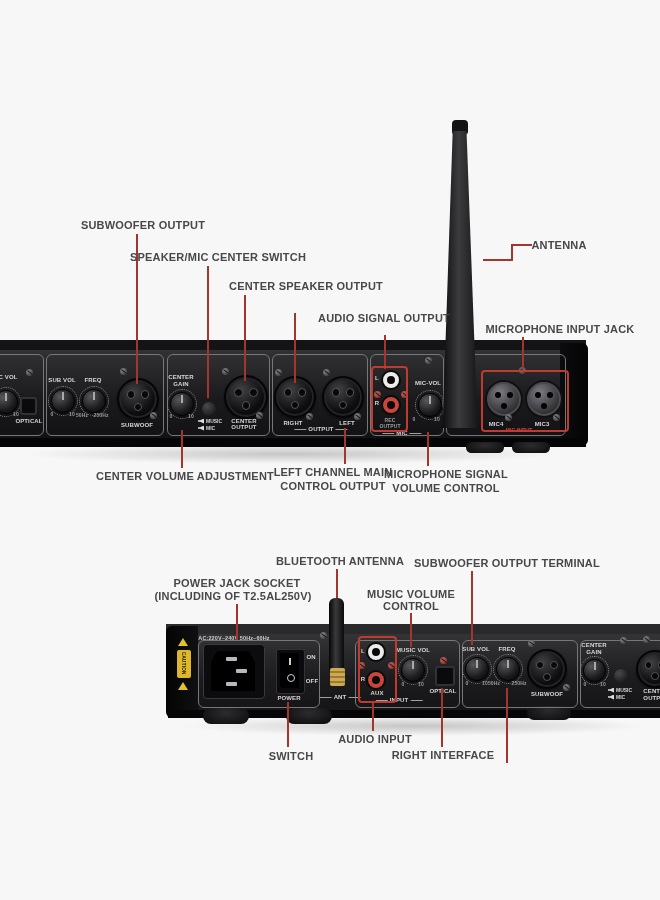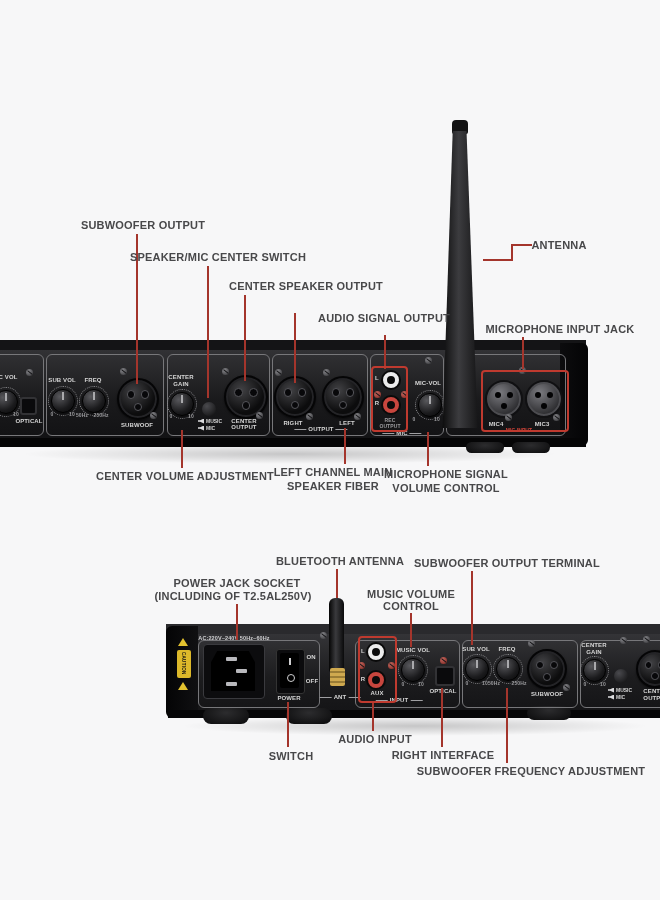--- a/index.html
+++ b/index.html
@@ -211,21 +211,21 @@
   <div class="vl" style="left:522px;top:337px;height:32px"></div>
 
   <div class="rb" style="left:371px;top:366px;width:33px;height:62px"></div>
   <div class="rb" style="left:481px;top:370px;width:84px;height:58px"></div>
 
   <div class="vl" style="left:181px;top:430px;height:38px"></div>
   <div class="lbl" style="left:185px;top:470px">CENTER VOLUME ADJUSTMENT</div>
 
   <div class="vl" style="left:344px;top:428px;height:36px"></div>
   <div class="lbl" style="left:333px;top:466px">LEFT CHANNEL MAIN</div>
-  <div class="lbl" style="left:333px;top:480px">SPEAKER FIBER</div>
+  <div class="lbl" style="left:333px;top:480px">CONTROL OUTPUT</div>
 
   <div class="vl" style="left:427px;top:432px;height:34px"></div>
   <div class="lbl" style="left:446px;top:468px">MICROPHONE SIGNAL</div>
   <div class="lbl" style="left:446px;top:482px">VOLUME CONTROL</div>
 
   <div class="ab" style="left:0;top:540px;width:660px;height:260px">
 
     <div class="ab" style="left:166px;top:84px;width:494px;height:12px;background:#2a2a2d"></div>
     <div class="ab" style="left:196px;top:94px;width:464px;height:80px;background:linear-gradient(#343437,#1c1c1e 55%,#141416)"></div>
     <div class="ab" style="left:166px;top:86px;width:32px;height:92px;background:linear-gradient(90deg,#040405,#101012);border-radius:6px 0 0 6px"></div>
@@ -344,15 +344,14 @@
   <div class="vl" style="left:287px;top:702px;height:45px"></div>
   <div class="lbl" style="left:291px;top:750px">SWITCH</div>
 
   <div class="vl" style="left:372px;top:703px;height:28px"></div>
   <div class="lbl" style="left:375px;top:733px">AUDIO INPUT</div>
 
   <div class="vl" style="left:441px;top:688px;height:59px"></div>
   <div class="lbl" style="left:443px;top:749px">RIGHT INTERFACE</div>
 
   <div class="vl" style="left:506px;top:688px;height:75px"></div>
-  <div class="lbl" style="left:531px;top:765px">SUBWOOFER FREQUENCY ADJUSTMENT</div>
 
 </div>
 
 </body></html>

